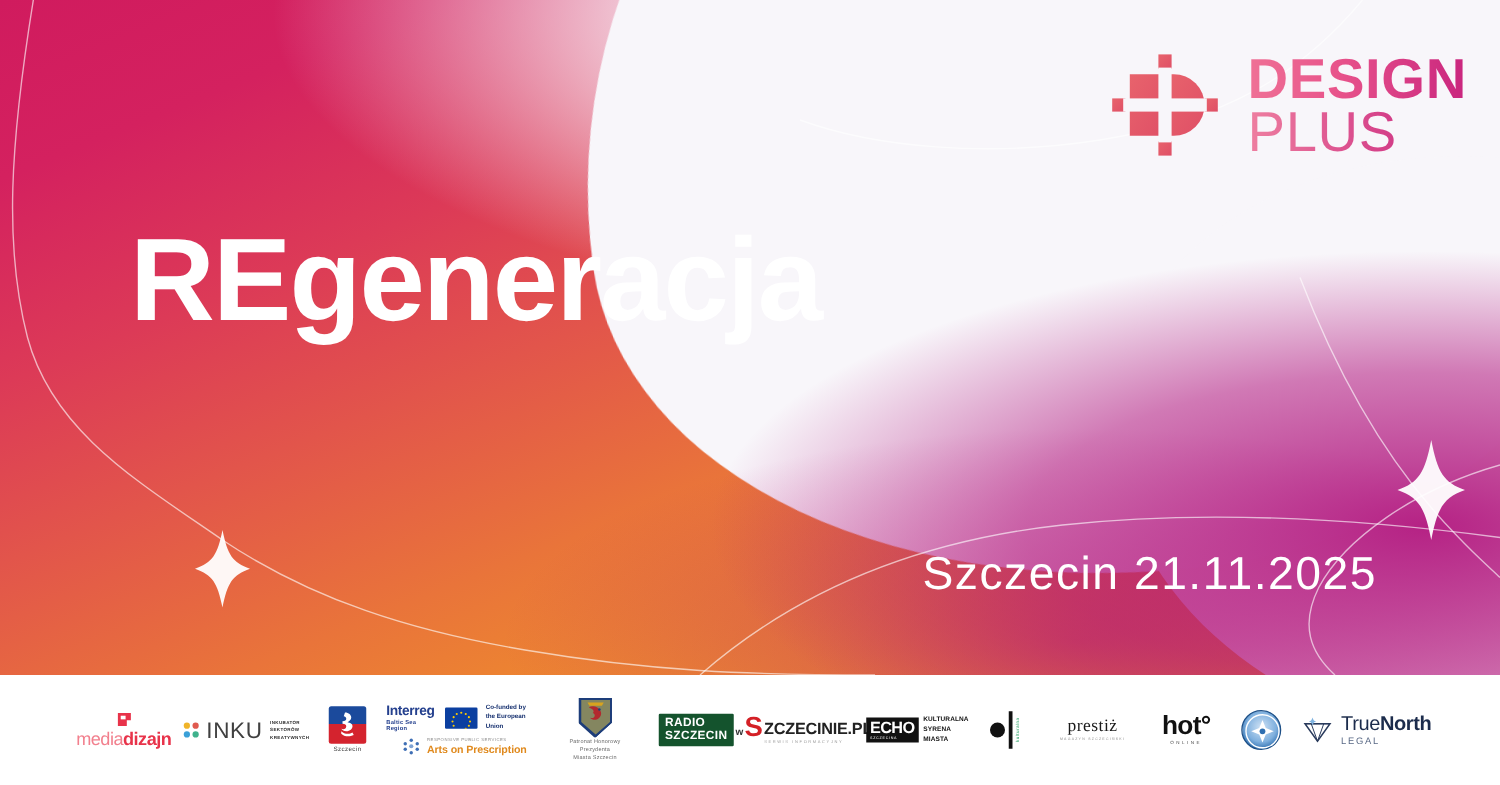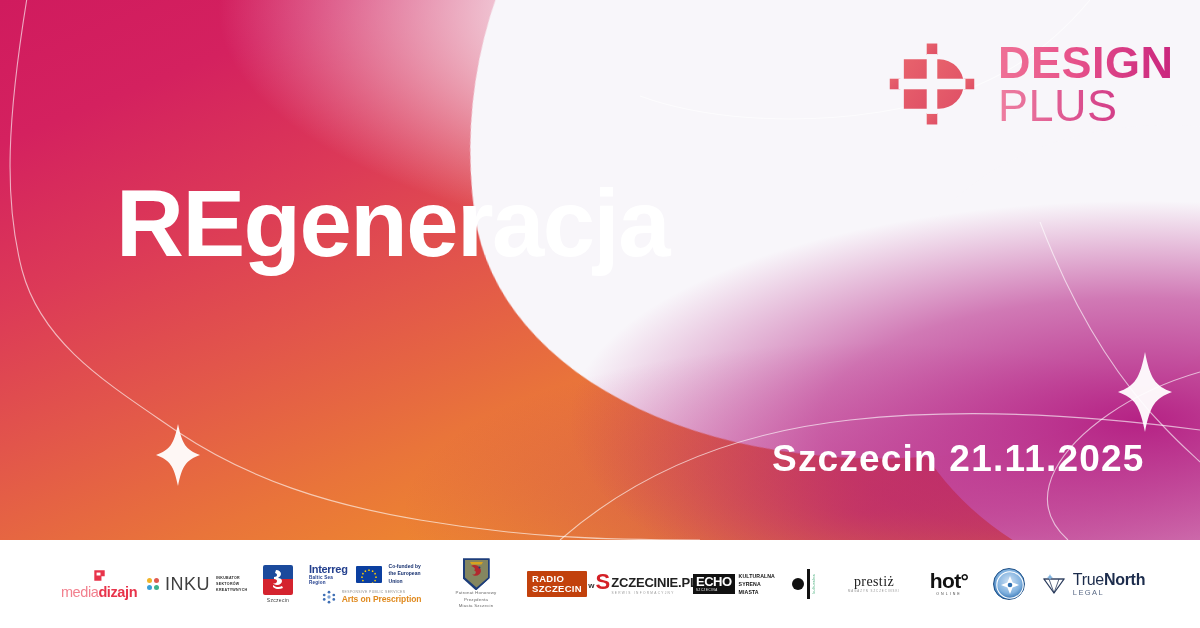--- a/index.html
+++ b/index.html
@@ -59,42 +59,42 @@
       radial-gradient(70% 60% at 95% 78%, rgba(176,18,124,.92) 0%, rgba(176,18,124,.55) 38%, rgba(176,18,124,0) 68%),
       radial-gradient(55% 45% at 72% 95%, rgba(186,23,120,.55) 0%, rgba(186,23,120,0) 70%);
     pointer-events:none;
   }
 
   .lines { position:absolute; left:0; top:0; width:1200px; height:540px; }
 
   
   .headline {
     position:absolute;
-    left:116px; top:176px;
+    left:104px; top:176px;
     font-size:94px;
     font-weight:700;
     letter-spacing:-1.5px;
     color:#ffffff;
     line-height:1.02;
     white-space:nowrap;
   }
   .subhead {
     position:absolute;
     left:114px; top:292px;
     font-size:35px;
     font-weight:300;
     color:#ffffff;
     letter-spacing:.2px;
     white-space:nowrap;
   }
   .datetext {
     position:absolute;
-    left:772px; top:438px;
+    left:738px; top:438px;
     font-size:37px;
-    font-weight:700;
+    font-weight:400;
     color:#ffffff;
     letter-spacing:1.2px;
     white-space:nowrap;
   }
 
   
   .dplogo {
     position:absolute;
     left:888px; top:40px;
     display:flex; align-items:center; gap:22px;
@@ -153,21 +153,21 @@
   .eu-text { font-size:5px; color:#16306f; line-height:1.5; font-weight:600; }
   .aop-row { display:flex; align-items:center; gap:5px; margin-top:4px;justify-content:flex-end; }
   .aop-t1 { font-size:3.4px; color:#8d8d8d; letter-spacing:.4px; }
   .aop-t2 { font-size:8.5px; color:#e08a1e; font-weight:700; letter-spacing:-.1px; }
 
   
   .coa { width:27px; height:32px; background:#1d3d7a;
          clip-path:polygon(0 0,100% 0,100% 62%,50% 100%,0 62%); position:relative; }
 
   
-  .rs-box { background:#c2410c; padding:3px 5px; border-radius:1px; line-height:1.04; }
+  .rs-box { background:#14532d; padding:3px 5px; border-radius:1px; line-height:1.04; }
   .rs-l1 { font-size:9.5px; font-weight:700; color:#fff; letter-spacing:.3px; }
   .rs-l2 { font-size:9.5px; font-weight:700; color:#fff; letter-spacing:.3px; }
 
   
   .wsz { display:flex; align-items:flex-end; gap:1px; }
   .wsz-w { font-size:8px; color:#333; font-weight:600; }
   .wsz-s { font-size:22px; color:#d42026; font-weight:700; line-height:.8; position:relative; }
   .wsz-rest { font-size:13px; color:#222; font-weight:700; letter-spacing:-.2px; }
   .wsz-sub { font-size:3.2px; color:#9a9a9a; letter-spacing:1.3px; text-align:center; margin-top:1px; }
 

